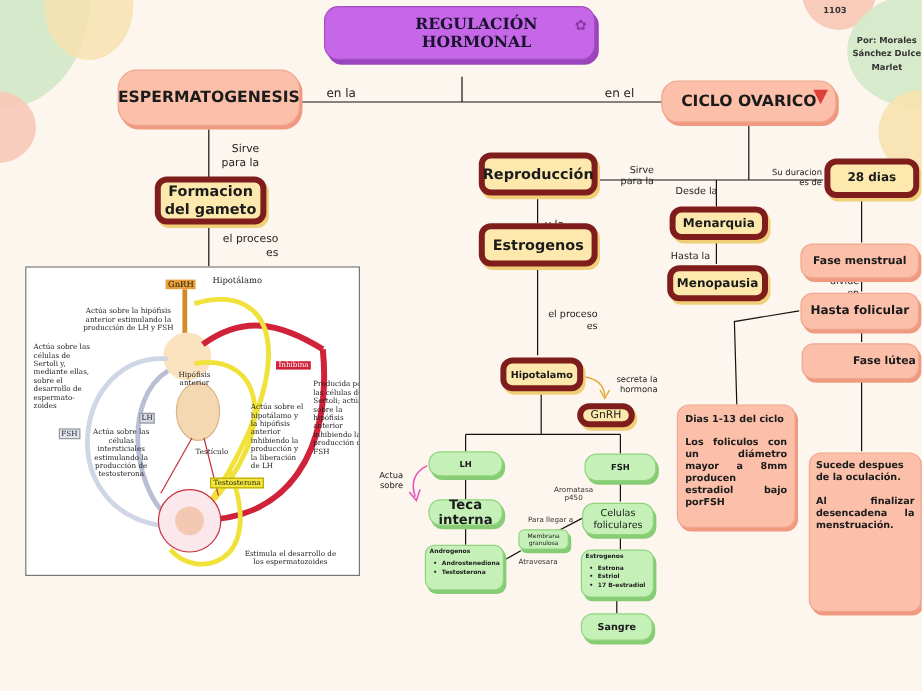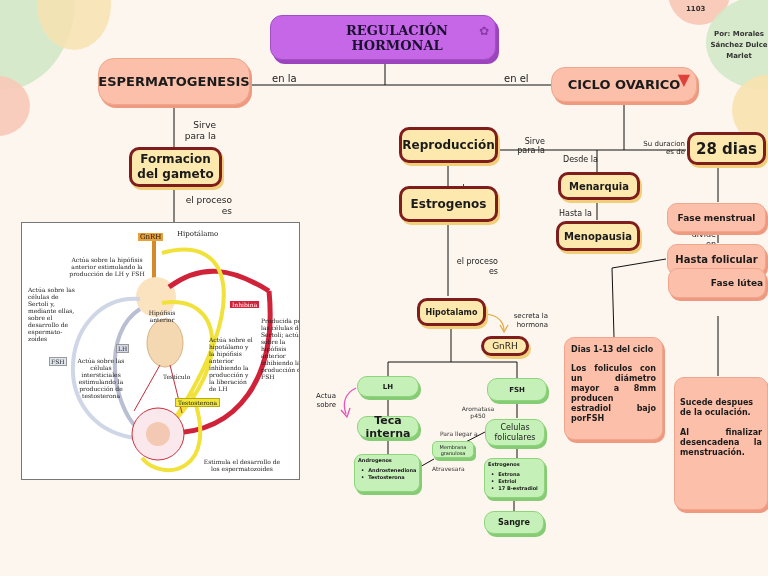--- a/index.html
+++ b/index.html
@@ -1,21 +1,21 @@
 <!DOCTYPE html>
 <html><head>
 <meta charset="utf-8">
 <style>
   * { box-sizing: border-box; margin: 0; padding: 0; }
   html, body { width: 768px; height: 576px; overflow: hidden; }
   body { background: #fdf6ee; font-family: "DejaVu Sans", sans-serif; position: relative; color: #1b1b1b; }
   .bg-circle { position: absolute; border-radius: 50%; }
   .abs { position: absolute; }
   .node { position: absolute; display: flex; align-items: center; justify-content: center; text-align: center; border-radius: 10px; font-weight: bold; }
-  .yellow { background: #fde9ad; box-shadow: 2px 3px 0 #f0cf78; border: 3px solid #7f1d1d; }
+  .yellow { background: #fde9ad; box-shadow: 2px 3px 0 #f0cf78; border: 5px solid #7f1d1d; }
   .salmon { background: #fbbfaa; box-shadow: 2px 3px 0 #ef9a80; border: 1px solid #f0a68d; }
   .green  { background: #c5f0b8; box-shadow: 2px 3px 0 #86cc74; border: 1px solid #8fd47d; }
   .purple { background: #c567e6; box-shadow: 3px 4px 0 #9c44bd; border: 1px solid #a34fc4; }
   .lbl { position: absolute; font-size: 8px; line-height: 10px; text-align: right; color: #222; }
   .lbl-sm { position: absolute; font-size: 6px; line-height: 7px; text-align: center; color: #333; }
   svg.lines { position: absolute; left: 0; top: 0; }
   .para { text-align: justify; font-weight: bold; font-size: 8px; line-height: 10px; }
   ul.blist { list-style: none; }
   ul.blist li::before { content: "\2022"; margin-right: 4px; }
 </style>
@@ -60,21 +60,21 @@
     <line x1="718" y1="273" x2="718" y2="285"></line>
     <line x1="718" y1="316" x2="718" y2="376"></line>
     <polyline points="666,259 612,268 614,337"></polyline>
   </g>
   <path d="M486,314 Q503,316 504,330" stroke="#e2a93a" stroke-width="1.2" fill="none"></path>
   <path d="M500,325 L504,332 L508,325" stroke="#e2a93a" stroke-width="1.2" fill="none"></path>
   <path d="M356,388 Q340,396 346,414" stroke="#e455b9" stroke-width="1.3" fill="none"></path>
   <path d="M341,410 L347,417 L350,408" stroke="#e455b9" stroke-width="1.3" fill="none"></path>
 </svg>
 
-<div class="node purple" style="left:270px;top:15px;width:226px;height:45px;border-radius:12px;padding-left:28px;">
+<div class="node purple" style="left:270px;top:5px;width:226px;height:45px;border-radius:12px;padding-left:28px;">
   <span style="font-family:'DejaVu Serif',serif;font-size:13px;color:#1a1030;">REGULACIÓN HORMONAL</span>
   <span style="position:absolute;right:6px;top:8px;font-size:12px;color:#8b3aa6;">✿</span>
 </div>
 <div class="lbl" style="left:272px;top:74px;font-size:10px;">en la</div>
 <div class="lbl" style="left:504px;top:74px;font-size:10px;">en el</div>
 
 <div class="node salmon" style="left:98px;top:58px;width:152px;height:47px;border-radius:16px;">
   <span style="font-size:13px;">ESPERMATOGENESIS</span>
 </div>
 <div class="lbl" style="left:180px;top:120px;width:36px;font-size:9px;line-height:11px;">Sirve para la</div>
@@ -134,39 +134,39 @@
 <div class="node yellow" style="left:558px;top:172px;width:82px;height:28px;">
   <span style="font-size:10px;">Menarquia</span>
 </div>
 <div class="lbl" style="left:559px;top:209px;font-size:8px;">Hasta la</div>
 <div class="node yellow" style="left:556px;top:221px;width:84px;height:30px;">
   <span style="font-size:10px;">Menopausia</span>
 </div>
 
 <div class="lbl" style="left:637px;top:140px;width:48px;font-size:7px;line-height:8px;">Su duracion es de</div>
 <div class="node yellow" style="left:687px;top:132px;width:79px;height:33px;">
-  <span style="font-size:15px;">28 dias</span>
+  <span style="font-size:10px;">28 dias</span>
 </div>
 <div class="lbl" style="left:682px;top:176px;width:34px;font-size:8px;line-height:10px;margin-top:44px;">Se divide en</div>
 <div class="node salmon" style="left:667px;top:203px;width:99px;height:29px;">
   <span style="font-size:9px;">Fase menstrual</span>
 </div>
 <div class="node salmon" style="left:667px;top:244px;width:99px;height:31px;">
   <span style="font-size:10px;">Hasta folicular</span>
 </div>
-<div class="node salmon" style="left:668px;top:268px;width:98px;height:30px;padding-left:40px;">
+<div class="node salmon" style="left:668px;top:286px;width:98px;height:30px;padding-left:40px;">
   <span style="font-size:9px;">Fase lútea</span>
 </div>
 
 <div class="abs salmon" style="left:564px;top:337px;width:99px;height:103px;border-radius:10px;padding:7px 6px;">
   <div style="font-size:8px;font-weight:bold;margin-bottom:10px;">Dias 1-13 del ciclo</div>
   <div class="para">Los foliculos con un diámetro mayor a 8mm producen estradiol bajo porFSH</div>
 </div>
 
-<div class="abs salmon" style="left:674px;top:377px;width:94px;height:133px;border-radius:10px;padding:20px 5px;">
+<div class="abs salmon" style="left:674px;top:377px;width:94px;height:133px;border-radius:10px;padding:5px 5px;">
   <div class="para" style="text-align:left;margin-bottom:10px;">Sucede despues de la oculación.</div>
   <div class="para">Al finalizar desencadena la menstruación.</div>
 </div>
 
 <div class="lbl" style="left:452px;top:257px;width:46px;font-size:8px;line-height:10px;">el proceso es</div>
 <div class="node yellow" style="left:417px;top:298px;width:69px;height:28px;">
   <span style="font-size:8px;">Hipotalamo</span>
 </div>
 <div class="lbl" style="left:504px;top:312px;width:44px;font-size:7px;line-height:9px;">secreta la hormona</div>
 <div class="node yellow" style="left:481px;top:336px;width:48px;height:20px;font-weight:normal;">

